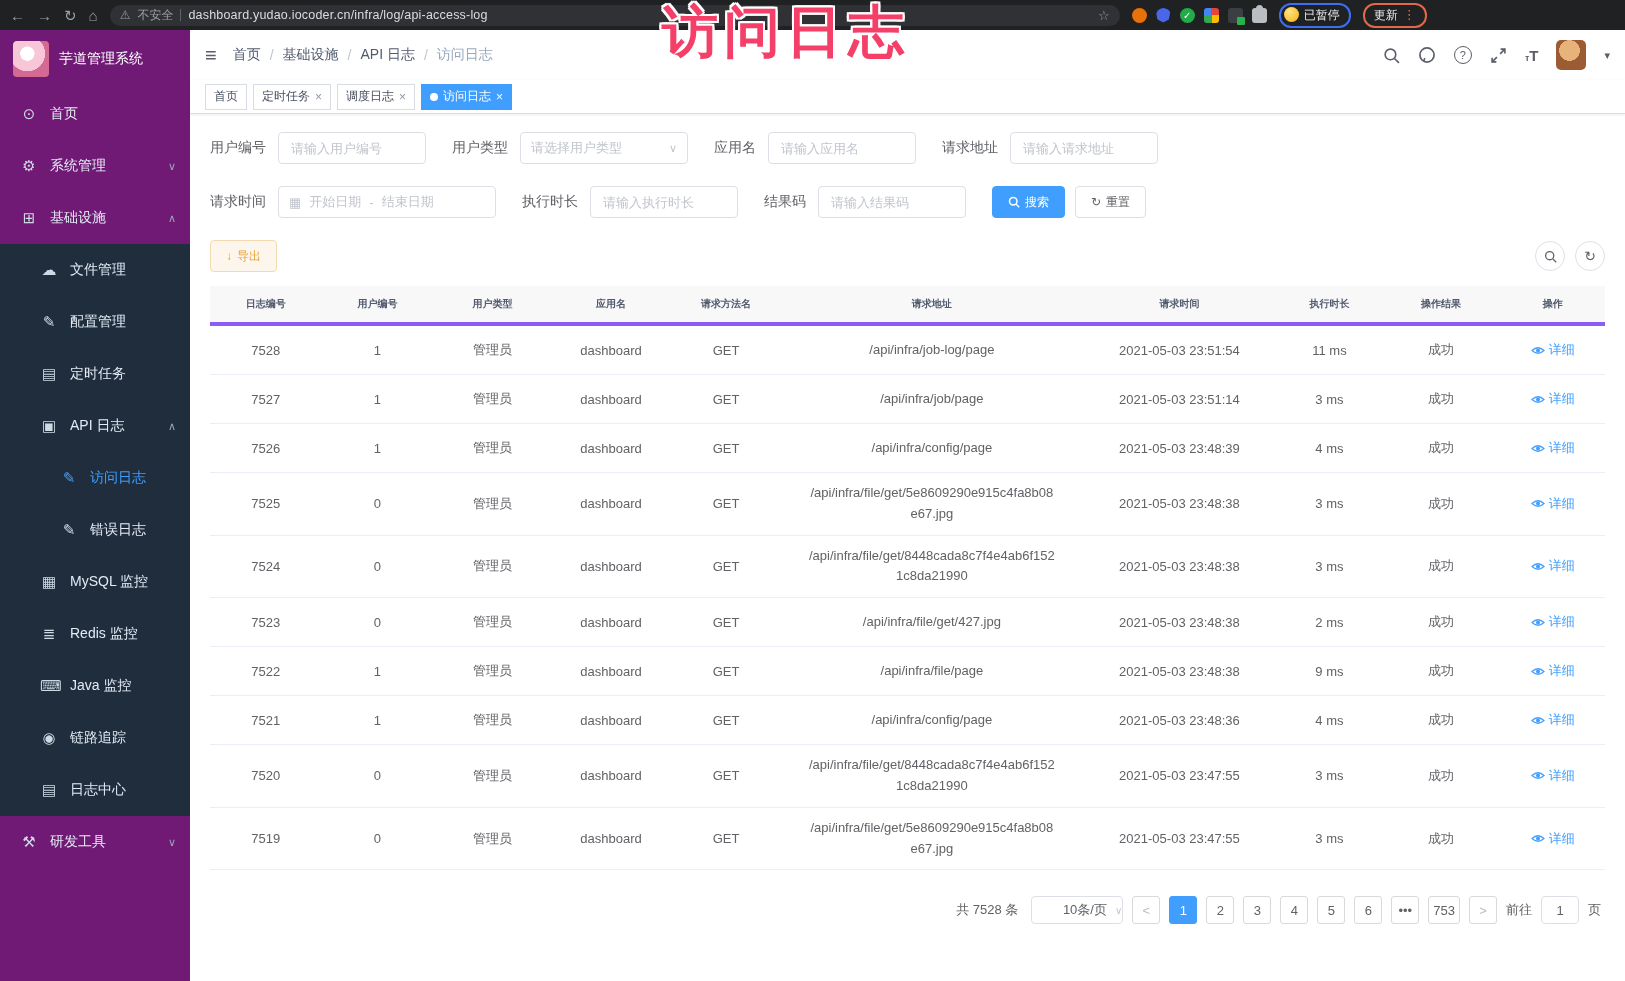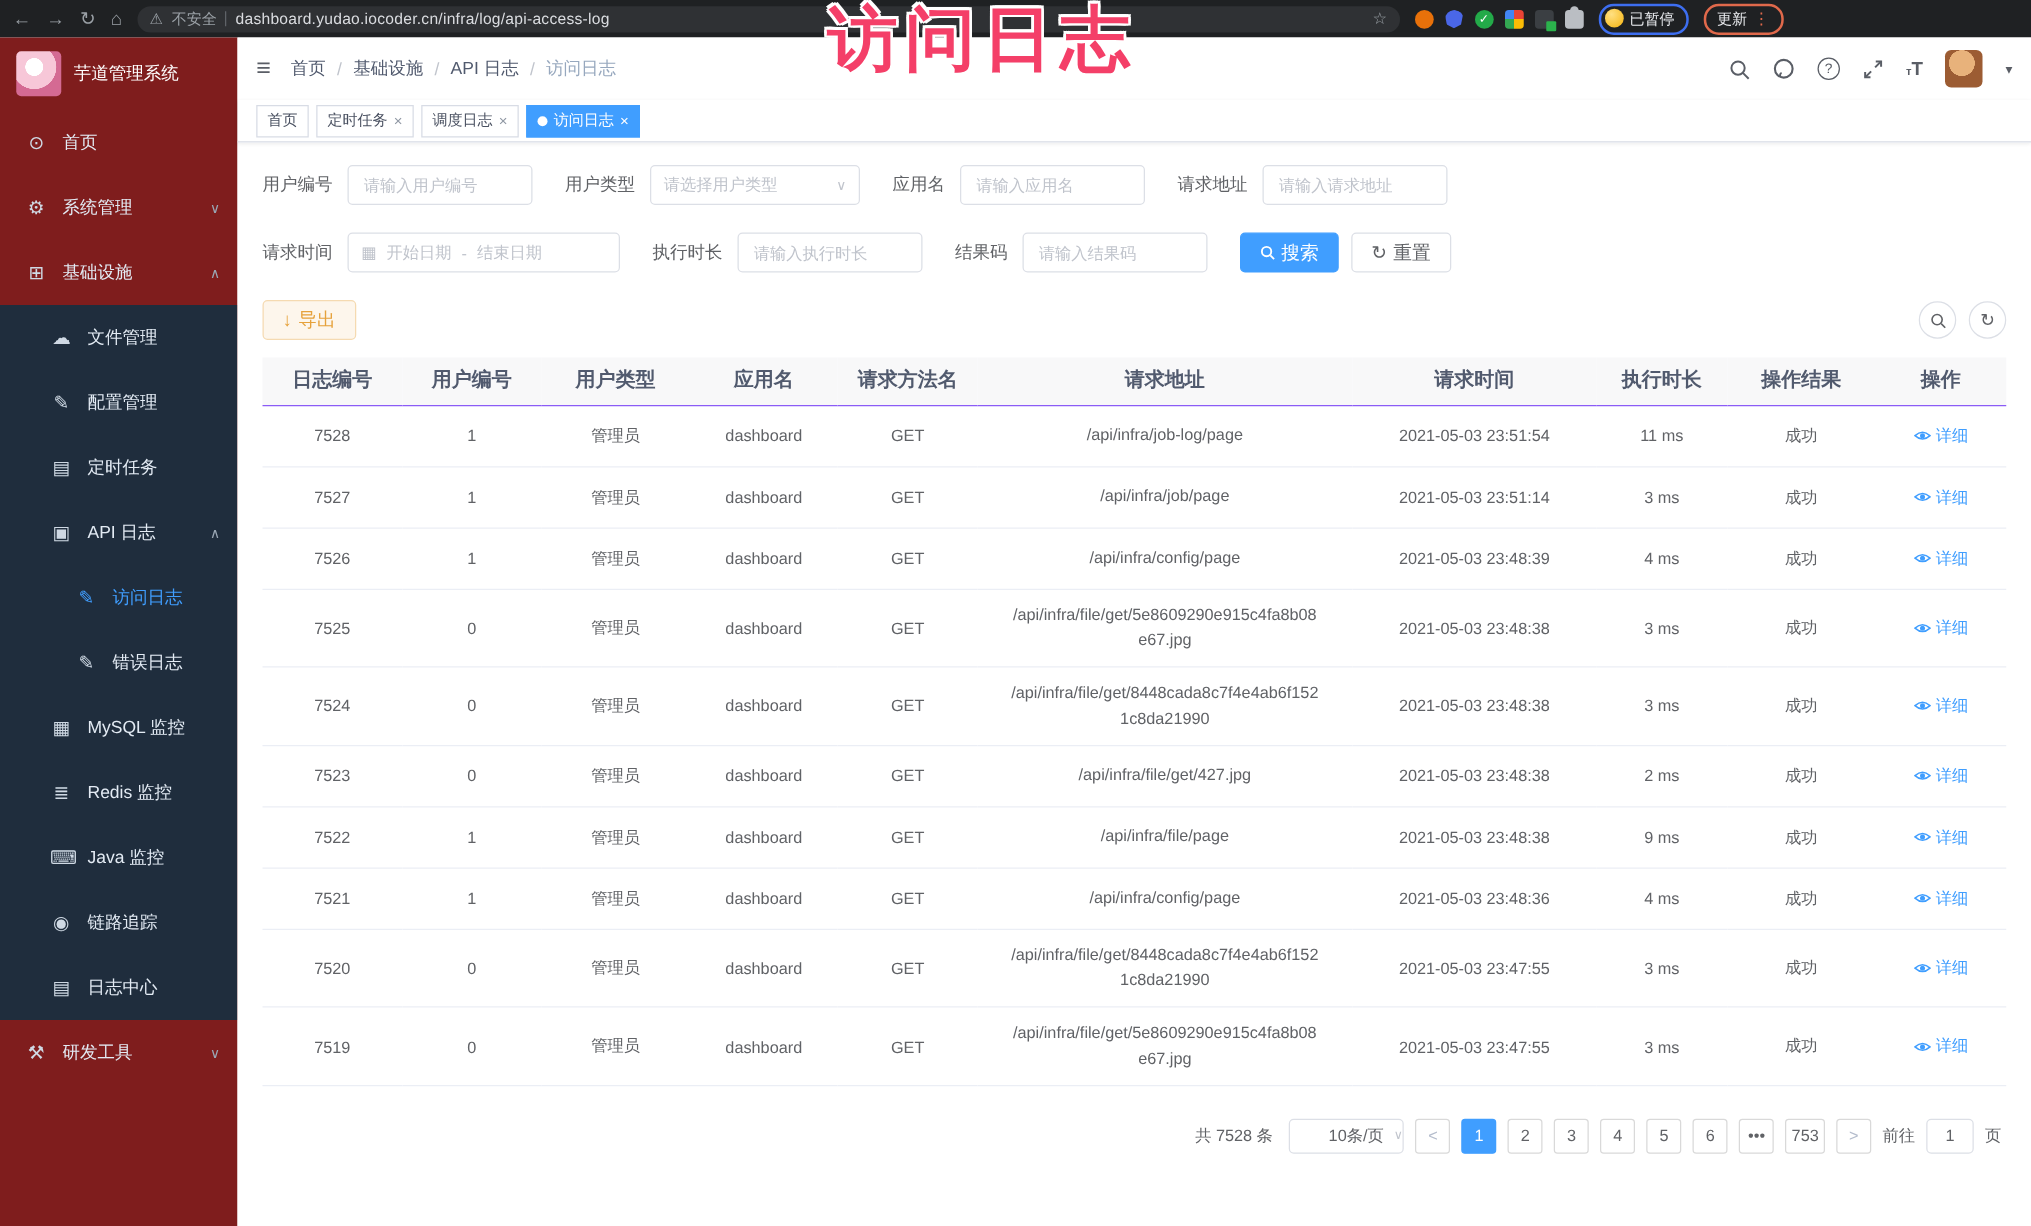--- a/index.html
+++ b/index.html
@@ -28,21 +28,21 @@
   .chip { display:flex; gap:5px; border-radius:12px; padding:2px 9px; color:#e8eaed; font-size:12px; white-space:nowrap; }
   .chip-paused { border:2px solid #3d6ef0; padding-left:3px; }
   .emoji-face { width:15px; height:15px; border-radius:50%; background:radial-gradient(circle at 35% 30%, #ffe082, #f6b40e); }
   .chip-update { border:2px solid #e0694b; }
   .dots-v { color:#e0694b; font-size:13px; letter-spacing:0; }
 
   
   .app { display:flex; height:951px; }
 
   
-  .sidebar { width:190px; background:#7f1d1d; flex-shrink:0; color:#e3ebf4; overflow:hidden; }
+  .sidebar { width:190px; background:#701a75; flex-shrink:0; color:#e3ebf4; overflow:hidden; }
   .logo-row { height:58px; display:flex; align-items:center; gap:10px; padding-left:13px; }
   .logo-img { width:36px; height:36px; border-radius:4px; background:radial-gradient(circle at 40% 35%, #ffffff 0 22%, #f7c7d8 23% 55%, #d46a93 56%); flex-shrink:0; }
   .logo-title { font-size:14px; color:#fff; white-space:nowrap; }
   .m-item { height:52px; display:flex; align-items:center; gap:12px; padding:0 14px 0 20px; font-size:14px; cursor:pointer; }
   .m-item .mi-icon { width:18px; text-align:center; font-size:15px; color:#cfd9e4; flex-shrink:0; }
   .m-item .mi-arrow { margin-left:auto; color:#9aa7b5; font-size:11px; }
   .submenu { background:#1f2d3d; }
   .submenu .m-item { padding-left:40px; }
   .submenu .m-item.lv3 { padding-left:60px; }
   .m-item.active { color:#409eff; }
@@ -75,30 +75,30 @@
   .content { flex:1; padding:18px 20px 0 20px; position:relative; min-width:0; }
   .f-row { display:flex; align-items:center; margin-bottom:22px; }
   .f-label { color:#606266; margin-right:12px; font-size:14px; white-space:nowrap; }
   .inp, .sel, .daterange { height:32px; border:1px solid #dcdfe6; border-radius:4px; background:#fff; font-size:13px; color:#606266; }
   .inp { width:148px; padding:0 12px; outline:none; font-family:inherit; }
   .inp::placeholder { color:#c0c4cc; }
   .sel { width:168px; display:flex; align-items:center; padding:0 10px; color:#c0c4cc; cursor:pointer; }
   .sel .sel-arrow { margin-left:auto; font-size:11px; }
   .daterange { width:218px; display:flex; align-items:center; gap:8px; padding:0 10px; color:#c0c4cc; }
   .gap-lg { margin-right:26px; }
-  .btn { height:32px; border-radius:4px; font-size:15px; display:inline-flex; align-items:center; gap:5px; padding:0 15px; cursor:pointer; border:1px solid #dcdfe6; background:#fff; color:#606266; font-family:inherit; }
+  .btn { height:32px; border-radius:4px; font-size:12px; display:inline-flex; align-items:center; gap:5px; padding:0 15px; cursor:pointer; border:1px solid #dcdfe6; background:#fff; color:#606266; font-family:inherit; }
   .btn-primary { background:#409eff; border-color:#409eff; color:#fff; }
   .btn-warn { background:#fdf6ec; border-color:#f5dab1; color:#e6a23c; }
   .toolbar-row { display:flex; align-items:center; margin-bottom:14px; }
   .circle-btns { margin-left:auto; display:flex; gap:10px; }
   .circle-btn { width:30px; height:30px; border-radius:50%; border:1px solid #dcdfe6; background:#fff; display:flex; align-items:center; justify-content:center; color:#606266; cursor:pointer; font-size:14px; }
 
   
   table { width:100%; border-collapse:collapse; table-layout:fixed; }
-  thead th { background:#f8f8f9; color:#515a6e; font-size:16px; font-weight:bold; height:38px; border-bottom:1px solid #8b5cf6; text-align:center; }
+  thead th { background:#f8f8f9; color:#515a6e; font-size:10px; font-weight:bold; height:38px; border-bottom:4px solid #8b5cf6; text-align:center; }
   tbody td { color:#606266; font-size:13px; text-align:center; border-bottom:1px solid #ebeef5; padding:15px 6px; }
   td.col-url { word-break:break-all; line-height:1.6; padding:10px 26px; }
   .detail-link { color:#409eff; cursor:pointer; display:inline-flex; align-items:center; gap:4px; text-decoration:none; }
 
   
   .pager { display:flex; align-items:center; justify-content:flex-end; gap:9px; margin:26px 4px 0 0; color:#606266; font-size:13px; }
   .pg-total { margin-right:4px; }
   .size-sel { width:92px; height:28px; border:1px solid #dcdfe6; border-radius:4px; display:flex; align-items:center; justify-content:flex-end; gap:8px; color:#606266; cursor:pointer; }
   .size-sel .sel-arrow { color:#c0c4cc; font-size:10px; }
   .pg-btn { min-width:28px; height:28px; padding:0 4px; border:1px solid #d9d9d9; border-radius:3px; background:#fff; display:inline-flex; align-items:center; justify-content:center; color:#606266; cursor:pointer; }

